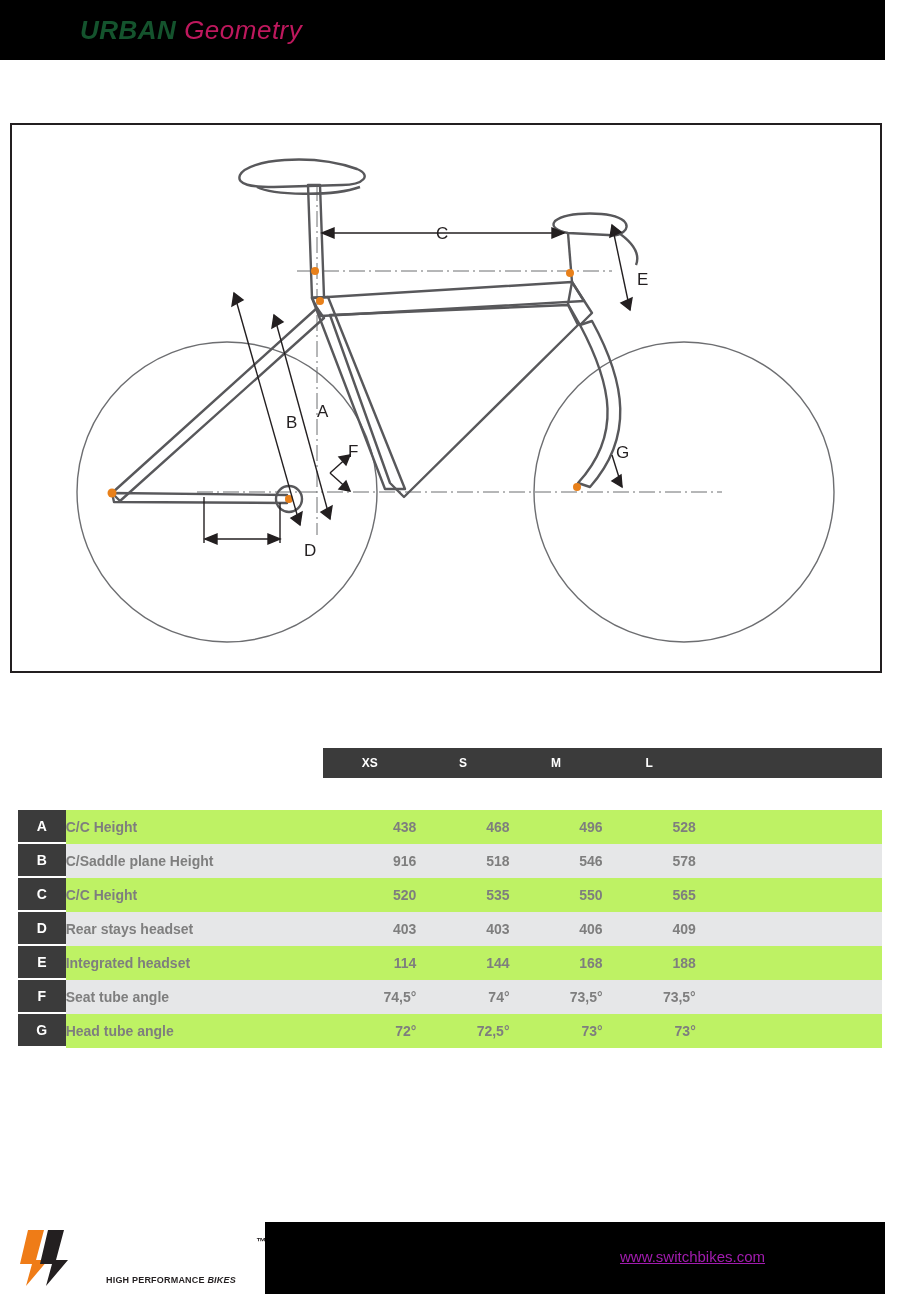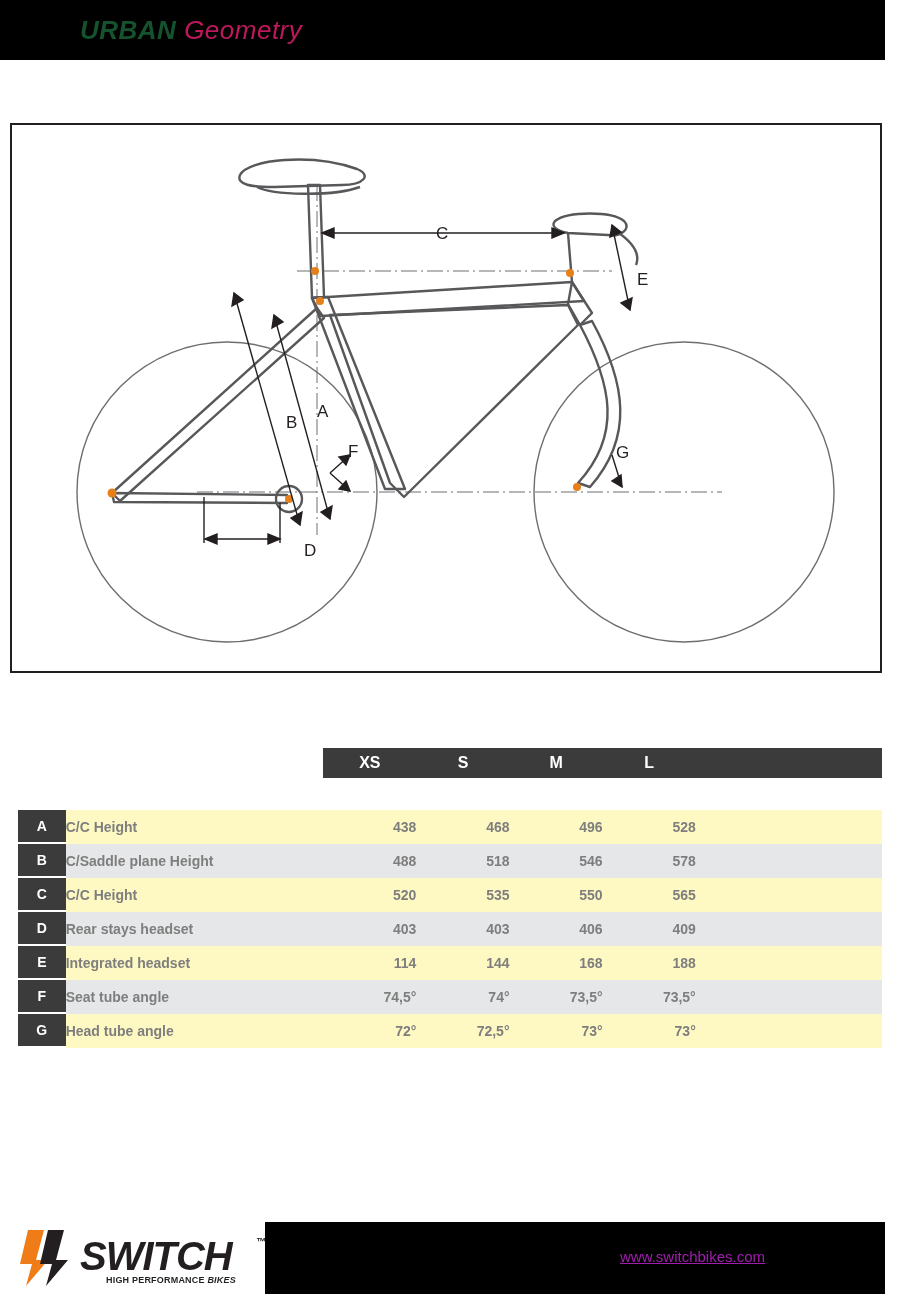--- a/index.html
+++ b/index.html
@@ -98,27 +98,27 @@
     text-align: right;
   }
   tr.shaded .name-cell,
   tr.shaded .val-cell,
   tr.shaded .pad-cell {
     background: #e6e7e8;
   }
   tr.plain .name-cell,
   tr.plain .val-cell,
   tr.plain .pad-cell {
-    background: #fef9c3;
+    background: #bef264;
     margin-left: 28px;
   }
   .head-row th {
     background: #3b3b3b;
     color: #ffffff;
-    font-size: 16px;
+    font-size: 12px;
     font-weight: bold;
     text-align: center;
     height: 30px;
   }
   .head-row th.head-empty-left {
     background: transparent;
   }
   .head-spacer-gap { height: 4px; }
 
   
@@ -320,21 +320,21 @@
       <td class="val-cell">438</td>
       <td class="val-cell">468</td>
       <td class="val-cell">496</td>
       <td class="val-cell">528</td>
       <td class="pad-cell"></td>
       <td class="pad-cell"></td>
     </tr>
     <tr class="shaded">
       <td class="letter-cell">B</td>
       <td class="name-cell">C/Saddle plane Height</td>
-      <td class="val-cell">488</td>
+      <td class="val-cell">916</td>
       <td class="val-cell">518</td>
       <td class="val-cell">546</td>
       <td class="val-cell">578</td>
       <td class="pad-cell"></td>
       <td class="pad-cell"></td>
     </tr>
     <tr class="plain">
       <td class="letter-cell">C</td>
       <td class="name-cell">C/C Height</td>
       <td class="val-cell">520</td>
@@ -388,21 +388,20 @@
 </table>
 
 <div class="footer-wrap">
   <div class="footer-black"></div>
 
   <div class="logo-box">
     <svg width="60" height="64" viewBox="0 0 60 64">
       <polygon points="10,4 26,4 18,34 30,34 8,60 14,38 2,38" fill="#ef7c17"></polygon>
       <polygon points="30,4 46,4 38,34 50,34 28,60 34,38 22,38" fill="#231f20"></polygon>
     </svg>
-    <div class="logo-text">SWITCH</div>
     <div class="logo-tm">™</div>
     <div class="logo-tagline">
       <span>HIGH PERFORMANCE </span><span class="bikes">BIKES</span>
     </div>
   </div>
 
   <a class="footer-url" href="#">www.switchbikes.com</a>
 </div>
 
 </body></html>

